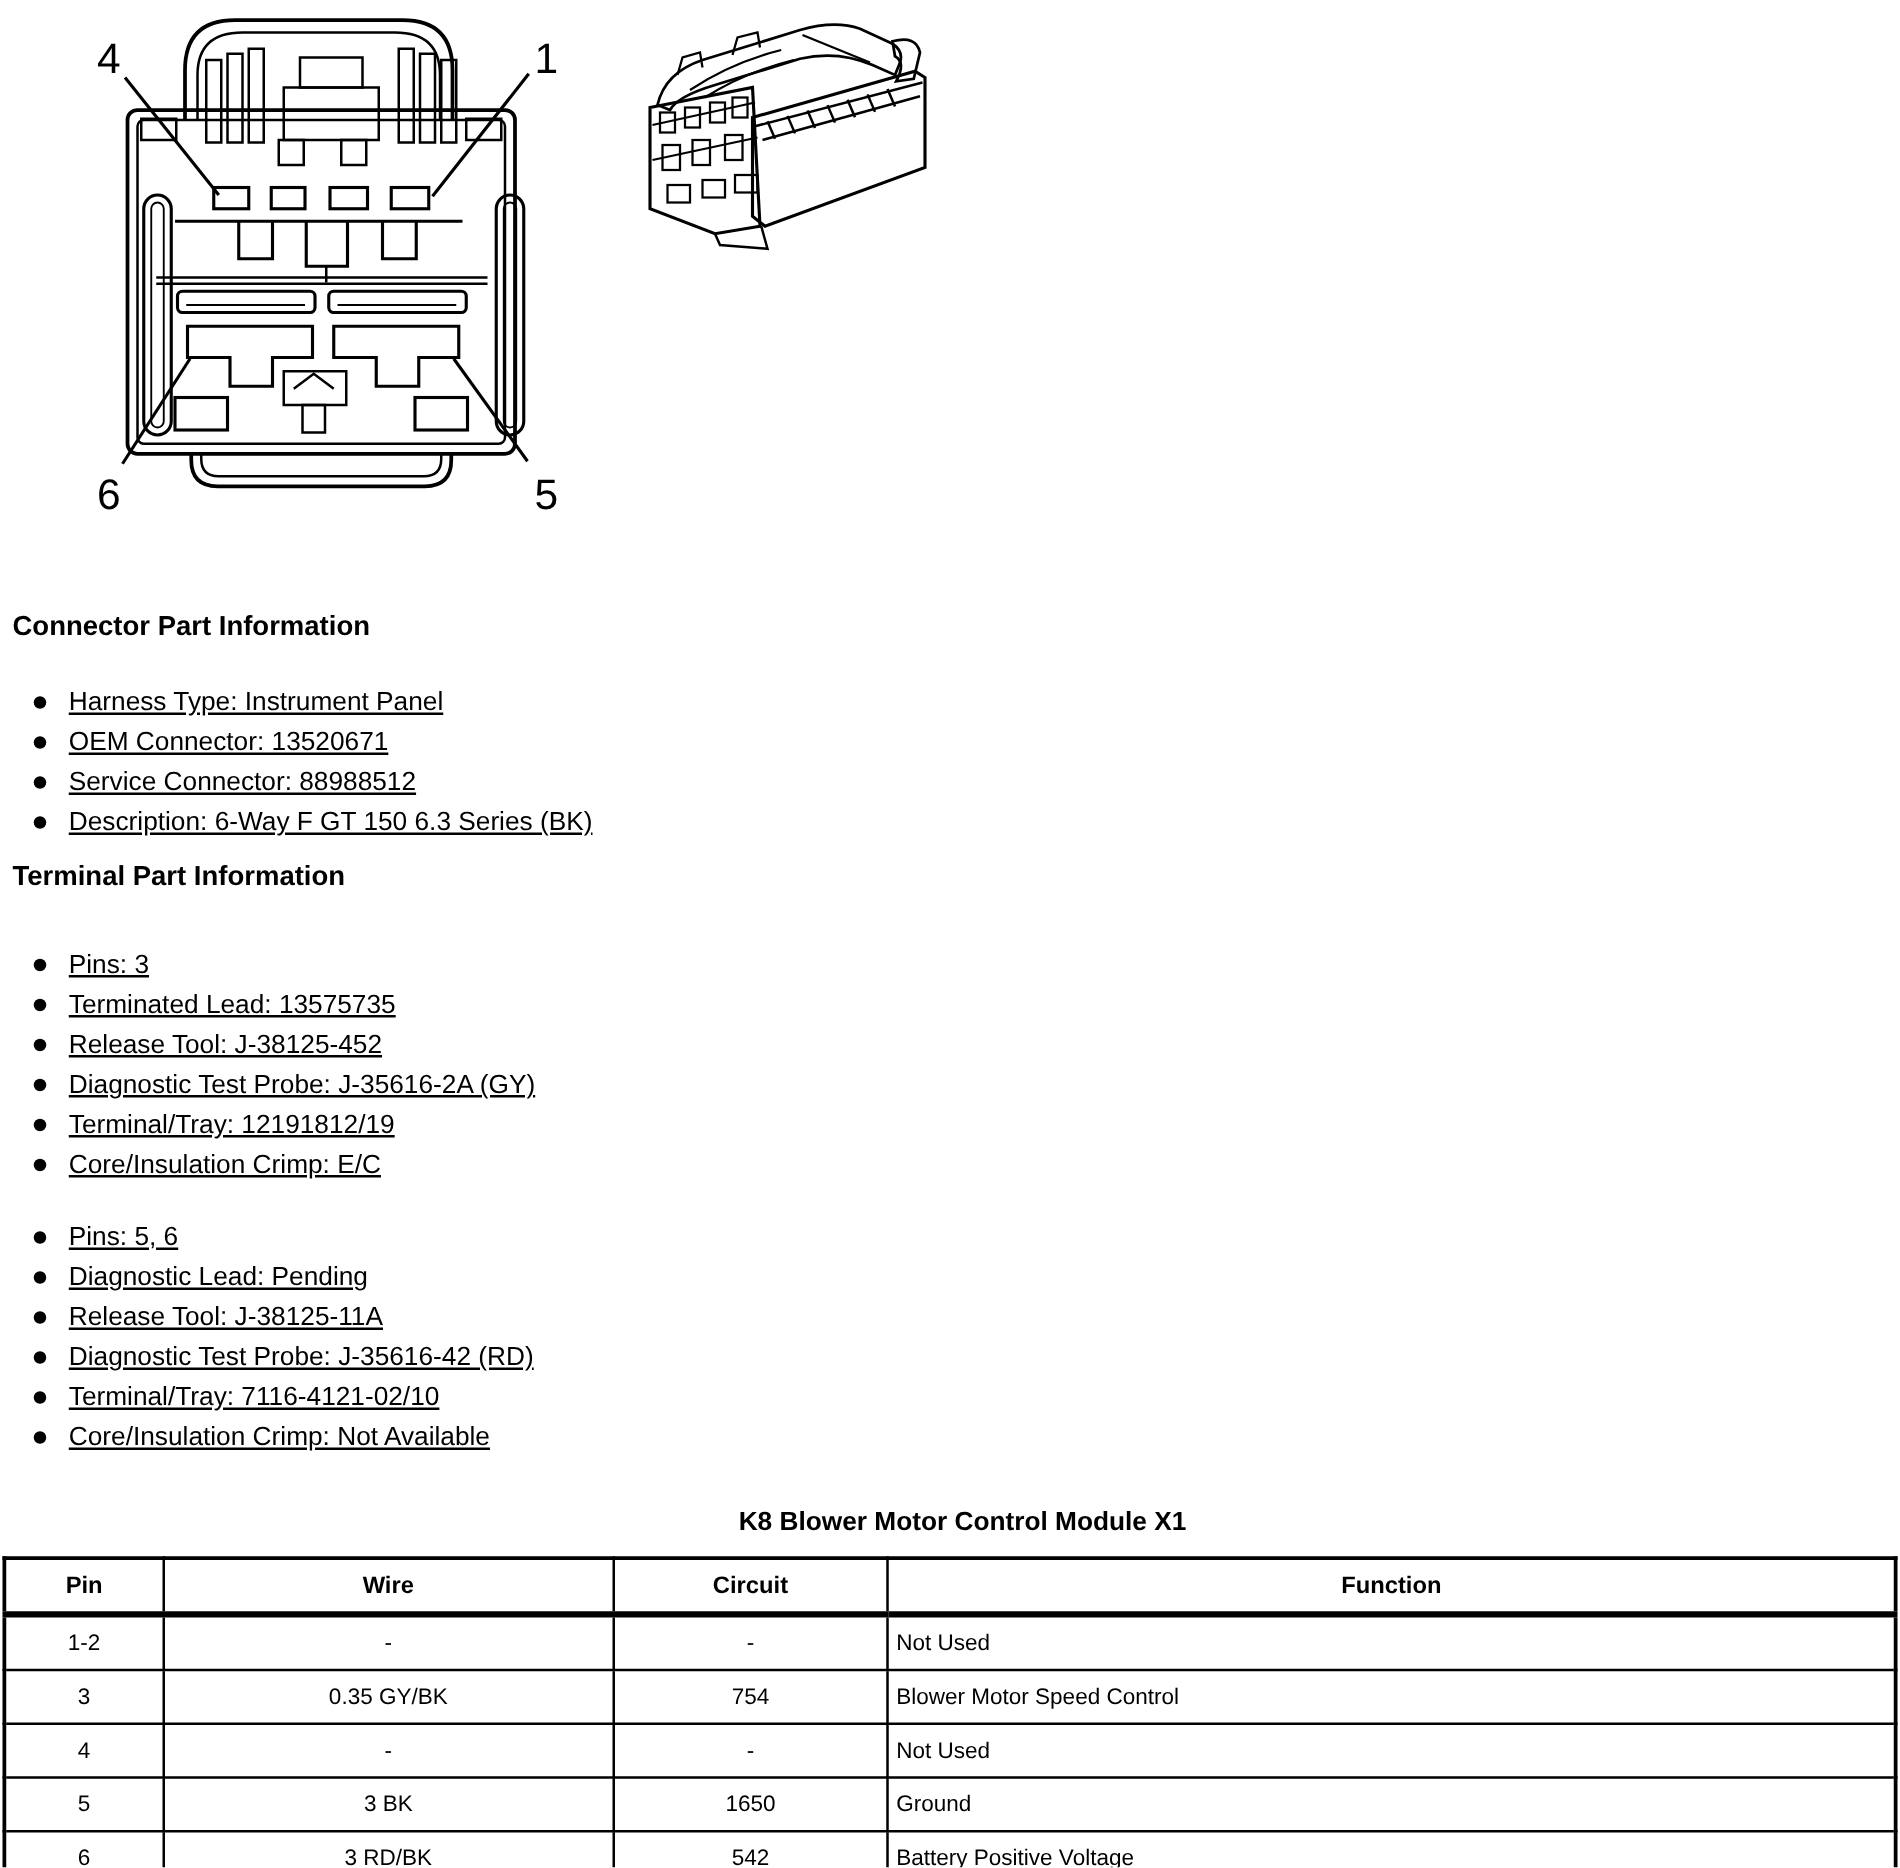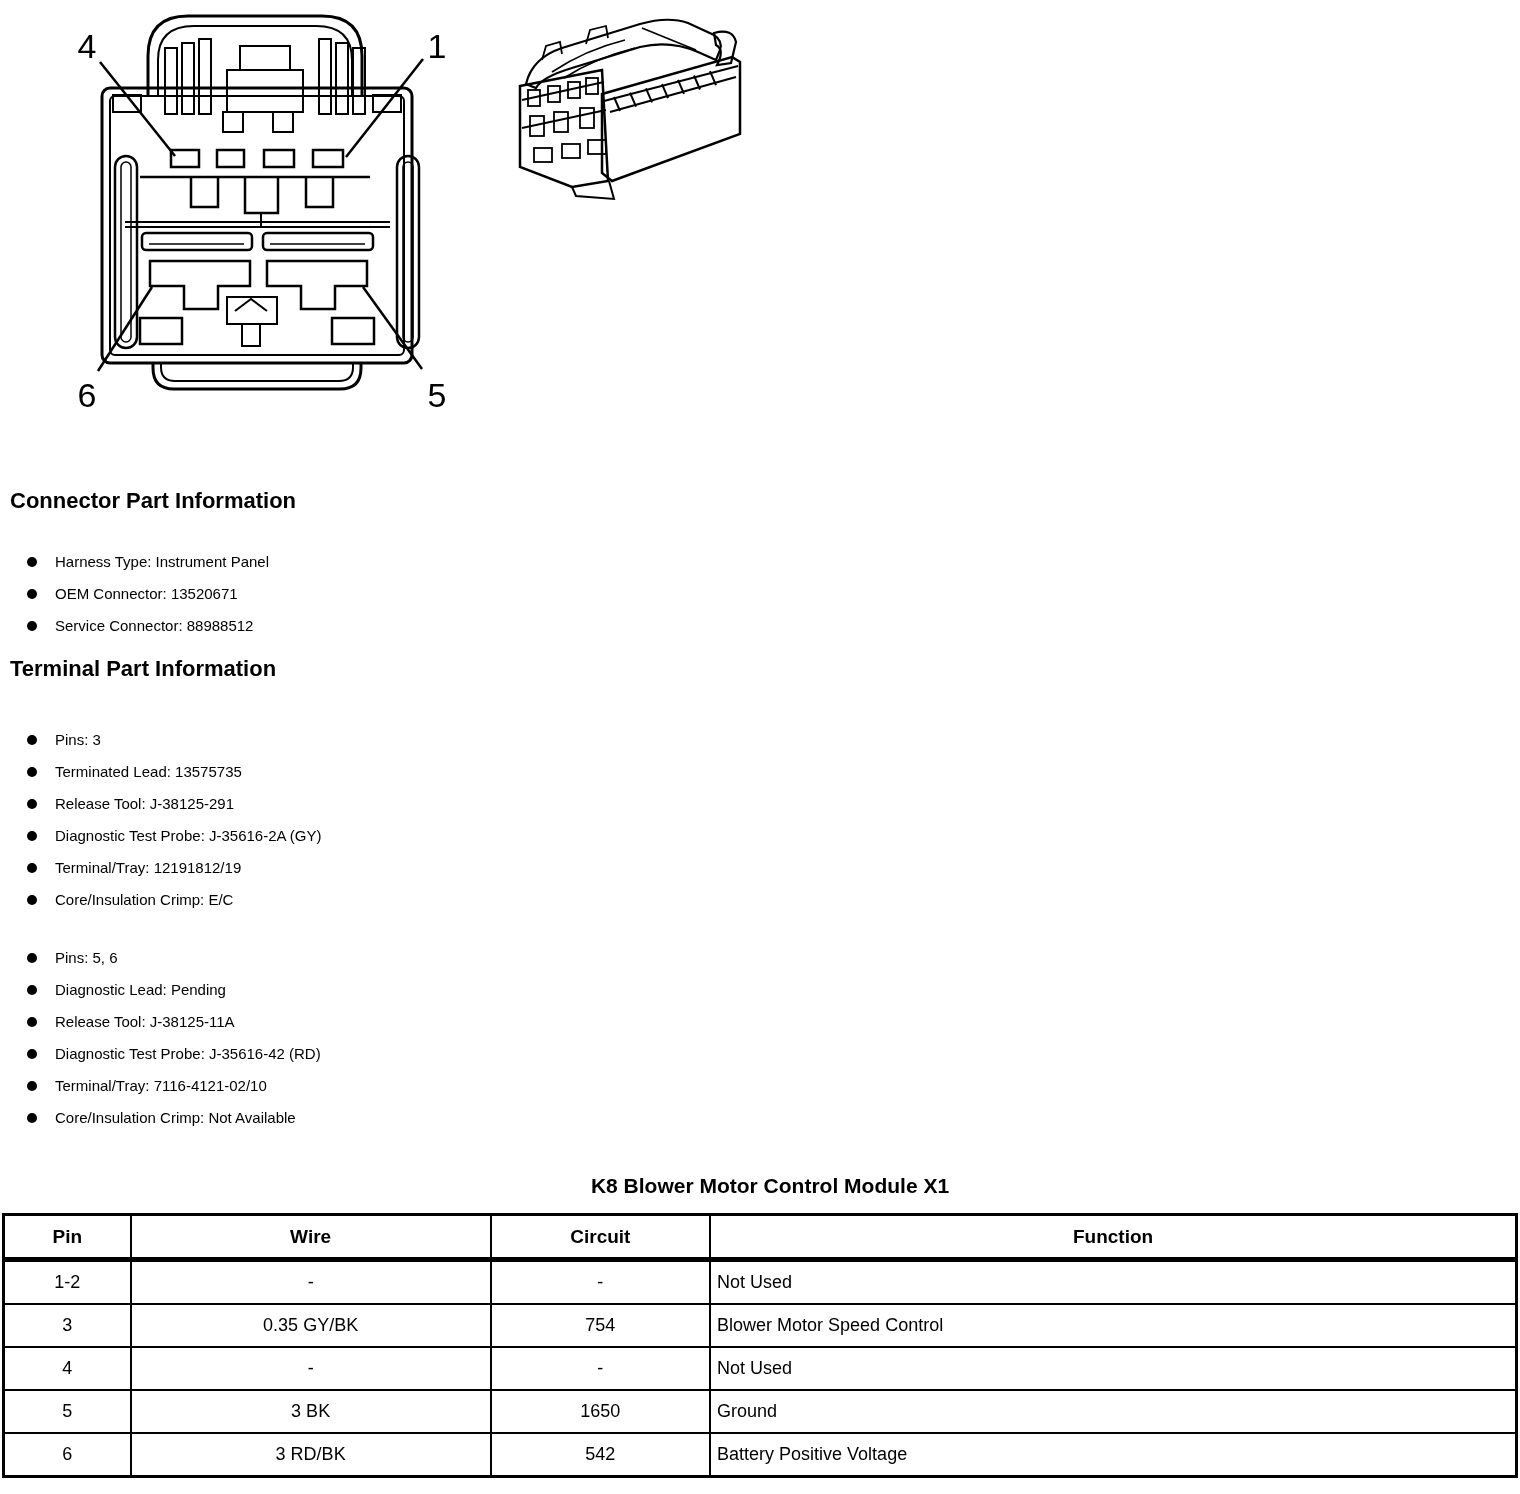--- a/index.html
+++ b/index.html
@@ -38,24 +38,25 @@
     list-style: none;
     margin: 0; padding: 0;
     margin-left: 10px;
   }
   ul.bullets.g-a  { margin-top: 32px; }
   ul.bullets.g-b1 { margin-top: 42px; }
   ul.bullets.g-b2 { margin-top: 26px; }
   ul.bullets li {
     position: relative;
     padding-left: 45px;
-    font-size: 15px;
+    font-size: 21px;
     line-height: 32px;
     height: 32px;
     white-space: nowrap;
+    text-decoration: underline;
   }
   ul.bullets .dot {
     position: absolute;
     left: 17px; top: 11px;
     width: 10px; height: 10px;
     border-radius: 50%;
     background: #000;
   }
   
   .table-title {
@@ -207,27 +208,28 @@
     <path class="ln" stroke-width="1.8" d="M96 44 L100 30 L116 26 L118 38"></path>
 
     <path class="ln" stroke-width="2" d="M82 187 L86 196 L124 199 L119 181"></path>
   </svg>
 
   <h2 class="sec-heading" id="connector-heading">Connector Part Information</h2>
   <ul class="bullets g-a">
     <li><span class="dot"></span><span>Harness Type: Instrument Panel</span></li>
     <li><span class="dot"></span><span>OEM Connector: 13520671</span></li>
     <li><span class="dot"></span><span>Service Connector: 88988512</span></li>
+    <li><span class="dot"></span><span>Description: 6-Way F GT 150 6.3 Series (BK)</span></li>
   </ul>
 
   <h2 class="sec-heading" id="terminal-heading">Terminal Part Information</h2>
   <ul class="bullets g-b1">
     <li><span class="dot"></span><span>Pins: 3</span></li>
     <li><span class="dot"></span><span>Terminated Lead: 13575735</span></li>
-    <li><span class="dot"></span><span>Release Tool: J-38125-291</span></li>
+    <li><span class="dot"></span><span>Release Tool: J-38125-452</span></li>
     <li><span class="dot"></span><span>Diagnostic Test Probe: J-35616-2A (GY)</span></li>
     <li><span class="dot"></span><span>Terminal/Tray: 12191812/19</span></li>
     <li><span class="dot"></span><span>Core/Insulation Crimp: E/C</span></li>
   </ul>
   <ul class="bullets g-b2">
     <li><span class="dot"></span><span>Pins: 5, 6</span></li>
     <li><span class="dot"></span><span>Diagnostic Lead: Pending</span></li>
     <li><span class="dot"></span><span>Release Tool: J-38125-11A</span></li>
     <li><span class="dot"></span><span>Diagnostic Test Probe: J-35616-42 (RD)</span></li>
     <li><span class="dot"></span><span>Terminal/Tray: 7116-4121-02/10</span></li>

